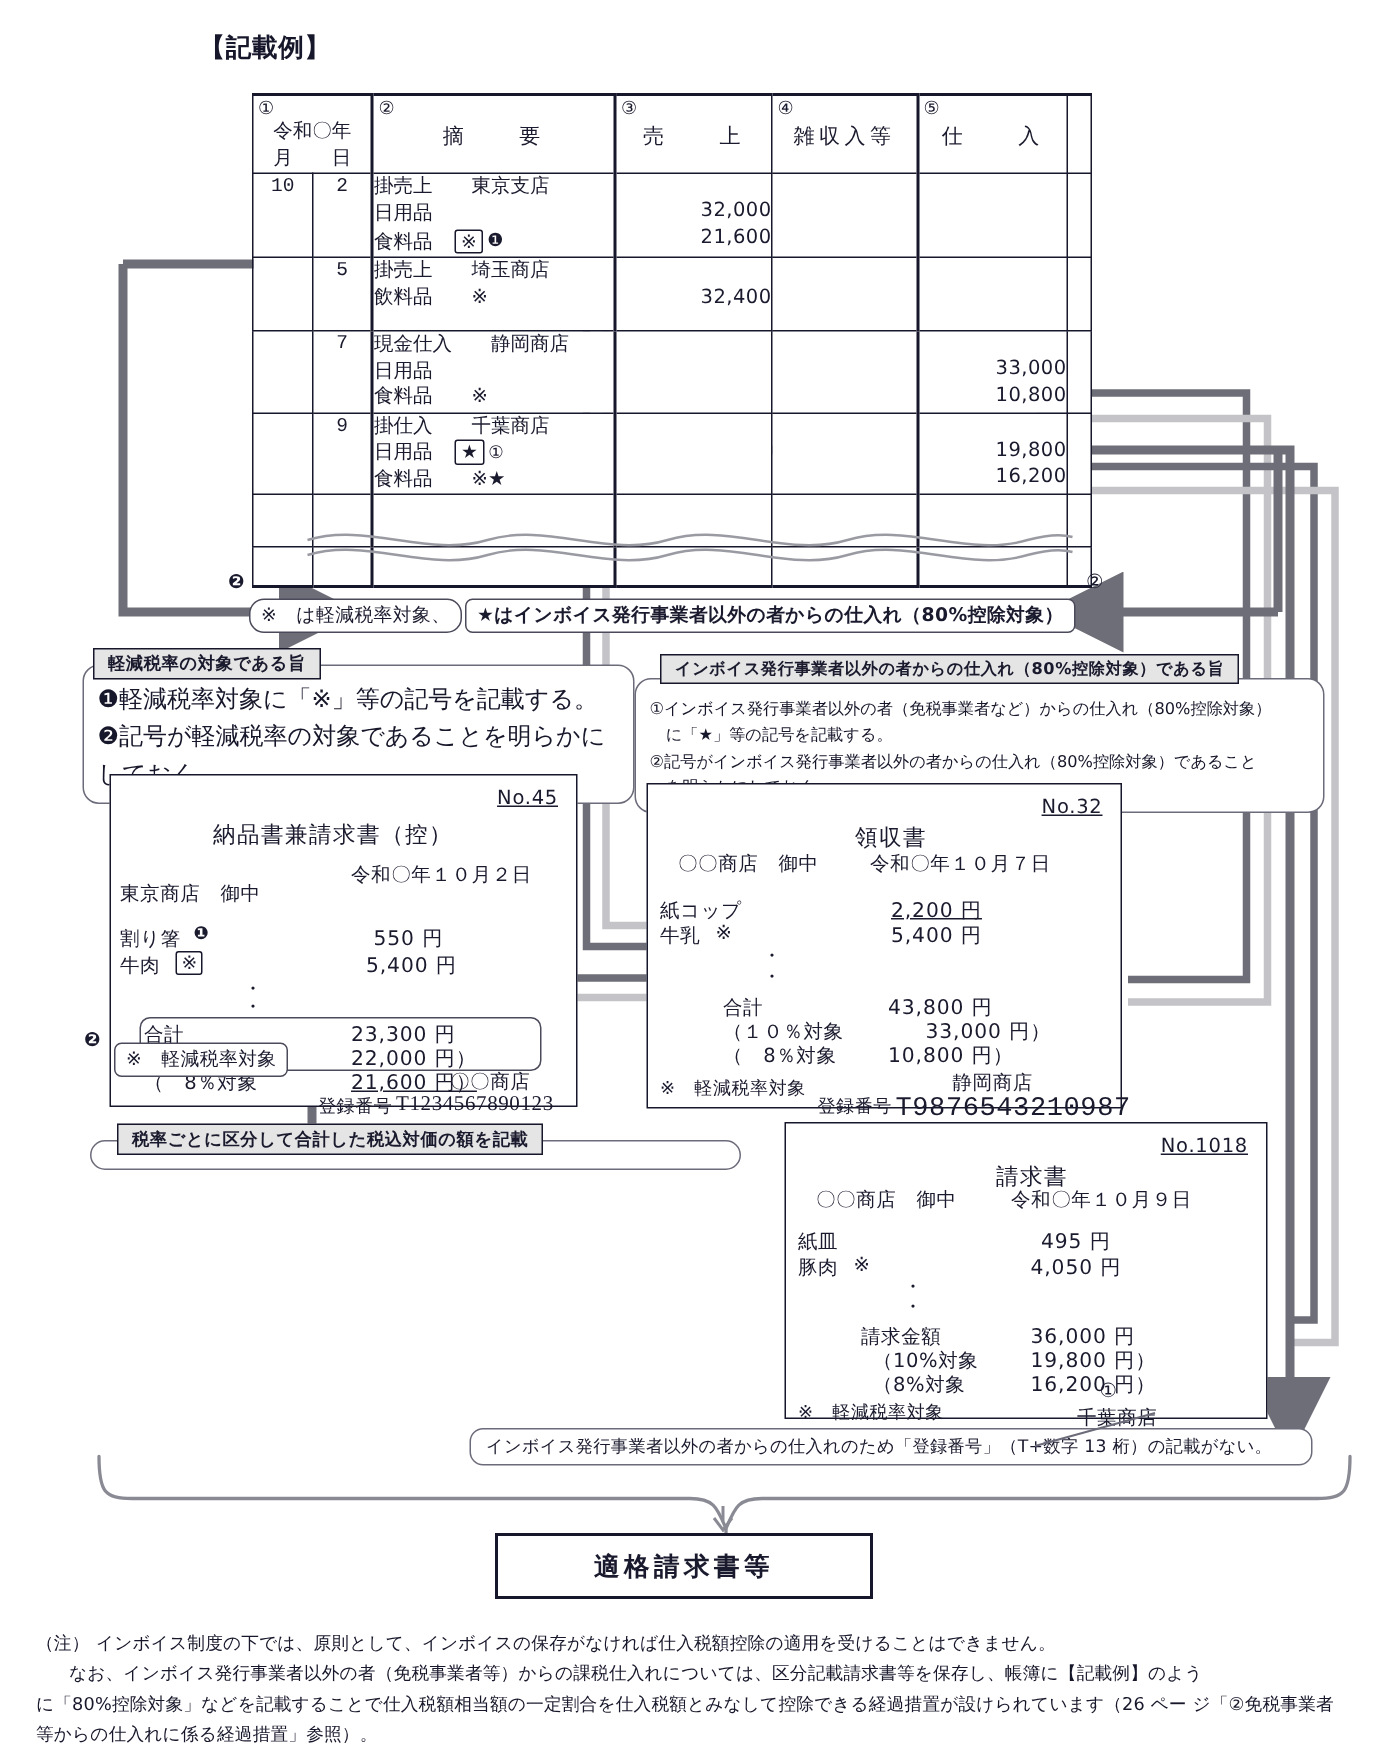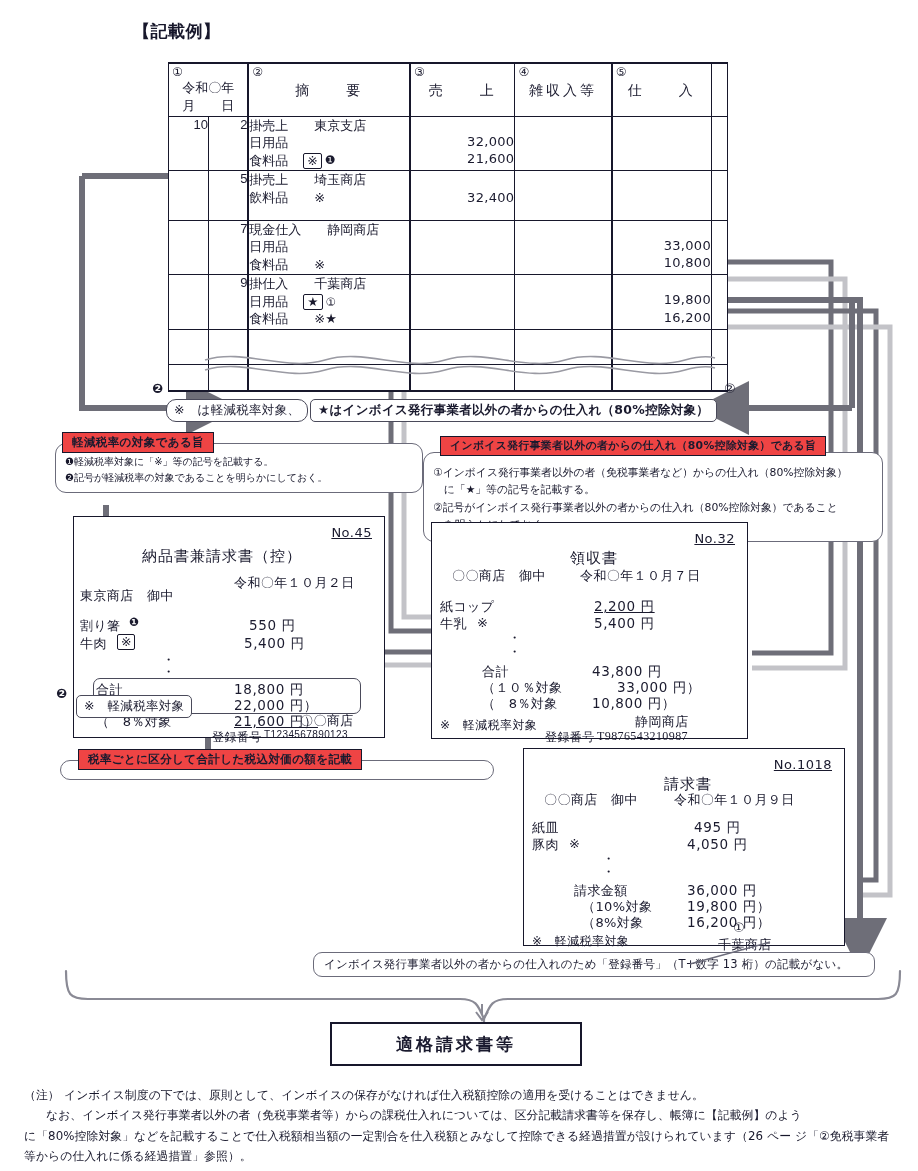--- a/index.html
+++ b/index.html
@@ -34,41 +34,41 @@
   
   .bl-thick{border-left:2.5px solid #17172b !important;}
   .br-thick{border-right:2.5px solid #17172b !important;}
   .bt-thick{border-top:2.5px solid #17172b !important;}
   .bb-thick{border-bottom:2.5px solid #17172b !important;}
 
   .circnum{font-size:12px;line-height:1;display:block;padding:2px 0 0 3px;}
   .hdr-center{text-align:center;font-size:14px;letter-spacing:3px;padding-top:4px;}
   .hdr-date{text-align:center;font-size:13px;line-height:1.35;padding-top:1px;}
 
-  .cell-num{text-align:right;font-size:14px;padding-top:20px;font-family:Liberation Sans, sans-serif;}
+  .cell-num{text-align:center;font-size:14px;padding-top:20px;font-family:Liberation Mono, monospace;}
   .cell-desc{padding:4px 0 3px 6px;font-size:13.5px;line-height:1.35;}
   .cell-amt{text-align:right;padding:4px 8px 3px 0;font-size:14px;line-height:1.35;
             font-family:"DejaVu Sans",sans-serif;letter-spacing:.3px;}
   .mark-box{
     display:inline-block;border:1px solid #17172b;border-radius:2px;
     padding:0px 3px;line-height:1.15;margin:0 3px;font-size:12.5px;
   }
   .blk-circ{font-size:12px;vertical-align:1px;}
   .sp{display:inline-block;width:12px;}
 
   
   #arrows{left:0;top:0;width:918px;height:1171px;pointer-events:none;}
 
   
   .callout{
     border:1.2px solid #6b6b7a;border-radius:11px;background:#fff;
-    font-size:10px;line-height:1.55;color:#17172b;padding:7px 9px 7px 9px;
+    font-size:16px;line-height:1.55;color:#17172b;padding:7px 9px 7px 9px;
   }
   .callout-hdr{
-    position:absolute;background:#ef4444;border:1.2px solid #17172b;
+    position:absolute;background:#e5e5e5;border:1.2px solid #17172b;
     font-size:11.5px;font-weight:bold;padding:2px 9px;white-space:nowrap;
     letter-spacing:.4px;
   }
   .pillbox{
     border:1.2px solid #4a4a5a;border-radius:5px;background:#fff;
     font-size:12.5px;padding:2px 7px;white-space:nowrap;letter-spacing:.3px;
   }
 
   
   .docbox{border:1.3px solid #17172b;background:#fff;}
@@ -313,32 +313,32 @@
   <div class="doc-amt" style="left:175px;top:100px;">550 円</div>
 
   <div class="doc-line" style="left:6px;top:118px;">牛肉</div>
   <div class="abs mark-box nosel" style="left:40px;top:117px;">※</div>
   <div class="doc-amt" style="left:170px;top:118px;">5,400 円</div>
 
   <div class="dots" style="left:88px;top:138px;">・</div>
   <div class="dots" style="left:88px;top:150px;">・</div>
 
   <div class="doc-line" style="left:22px;top:164px;">合計</div>
-  <div class="doc-amt" style="left:160px;top:164px;">18,800 円</div>
+  <div class="doc-amt" style="left:160px;top:164px;">23,300 円</div>
   <div class="doc-line" style="left:22px;top:180px;">（１０％対象</div>
   <div class="doc-amt" style="left:160px;top:180px;">22,000 円）</div>
   <div class="doc-line" style="left:22px;top:196px;">（　8％対象</div>
   <div class="doc-amt" style="left:160px;top:196px;text-decoration:underline;">21,600 円）</div>
 </div>
 
 <div class="abs nosel" style="left:93px;top:678px;width:266px;height:34px;border:1.4px solid #4a4a5a;border-radius:7px;"></div>
 
 <div class="abs doc-line nosel" style="left:300px;top:712px;">〇〇商店</div>
 <div class="abs doc-line nosel" style="left:212px;top:729px;font-size:12px;">登録番号</div>
-<div class="abs doc-line nosel" style="left:264px;top:729px;font-size:10px;font-family:Liberation Sans, sans-serif;">T1234567890123</div>
+<div class="abs doc-line nosel" style="left:264px;top:729px;font-size:14px;font-family:Liberation Serif, serif;">T1234567890123</div>
 
 <div class="abs nosel" style="left:56px;top:686px;font-size:13px;font-weight:bold;">❷</div>
 <div class="abs pillbox nosel" style="left:76px;top:695px;">※　軽減税率対象</div>
 
 <div class="abs callout nosel" style="left:60px;top:760px;width:412px;padding:8px 10px;">
   <div style="height:2px"></div>
 </div>
 <div class="callout-hdr nosel" style="left:78px;top:749px;">税率ごとに区分して合計した税込対価の額を記載</div>
 
 <div class="abs docbox nosel" style="left:431px;top:522px;width:315px;height:215px;">
@@ -360,21 +360,21 @@
   <div class="doc-amt" style="left:160px;top:140px;">43,800 円</div>
   <div class="doc-line" style="left:50px;top:156px;">（１０％対象</div>
   <div class="doc-amt" style="left:160px;top:156px;margin-left:25px;">33,000 円）</div>
   <div class="doc-line" style="left:50px;top:172px;">（　8％対象</div>
   <div class="doc-amt" style="left:160px;top:172px;">10,800 円）</div>
 
   <div class="doc-line" style="left:8px;top:194px;font-size:12px;">※　軽減税率対象</div>
 </div>
 <div class="abs doc-line nosel" style="left:635px;top:713px;">静岡商店</div>
 <div class="abs doc-line nosel" style="left:545px;top:729px;font-size:12px;">登録番号</div>
-<div class="abs doc-line nosel" style="left:597px;top:729px;font-size:12px;font-family:Liberation Serif, serif;">T9876543210987</div>
+<div class="abs doc-line nosel" style="left:597px;top:729px;font-size:18px;font-family:Liberation Mono, monospace;">T9876543210987</div>
 
 <div class="abs docbox nosel" style="left:523px;top:748px;width:320px;height:196px;">
   <div class="doc-no">No.1018</div>
   <div class="doc-kind" style="left:140px;top:26px;">請求書</div>
   <div class="doc-line" style="left:20px;top:42px;">〇〇商店　御中</div>
   <div class="doc-line" style="left:150px;top:42px;">令和〇年１０月９日</div>
 
   <div class="doc-line" style="left:8px;top:70px;">紙皿</div>
   <div class="doc-amt" style="left:170px;top:70px;">495 円</div>
   <div class="doc-line" style="left:8px;top:87px;">豚肉</div>

